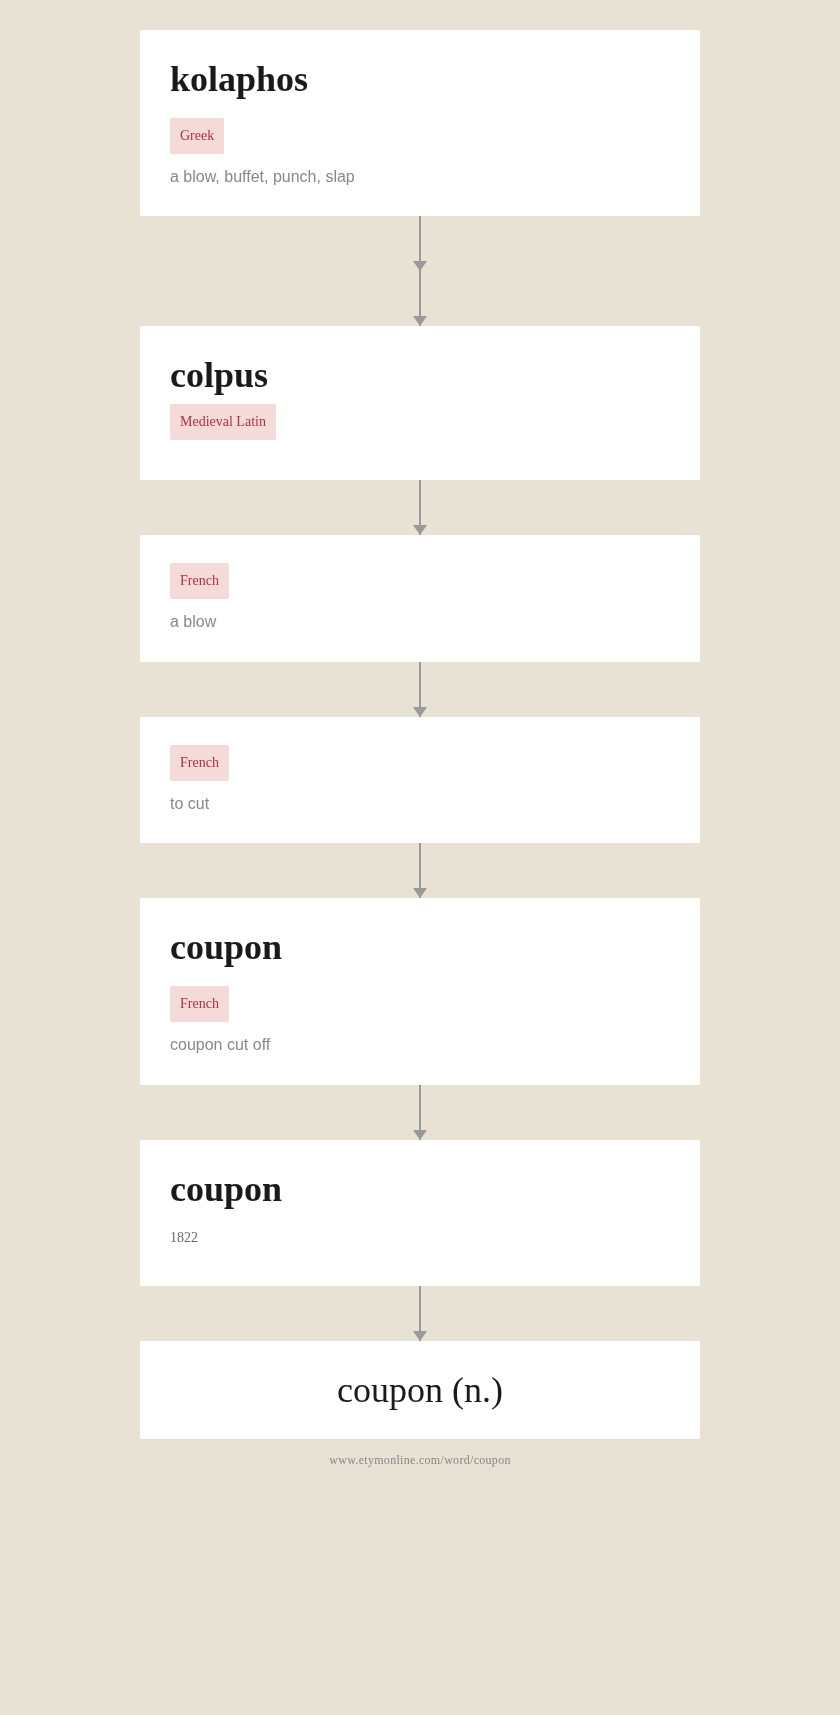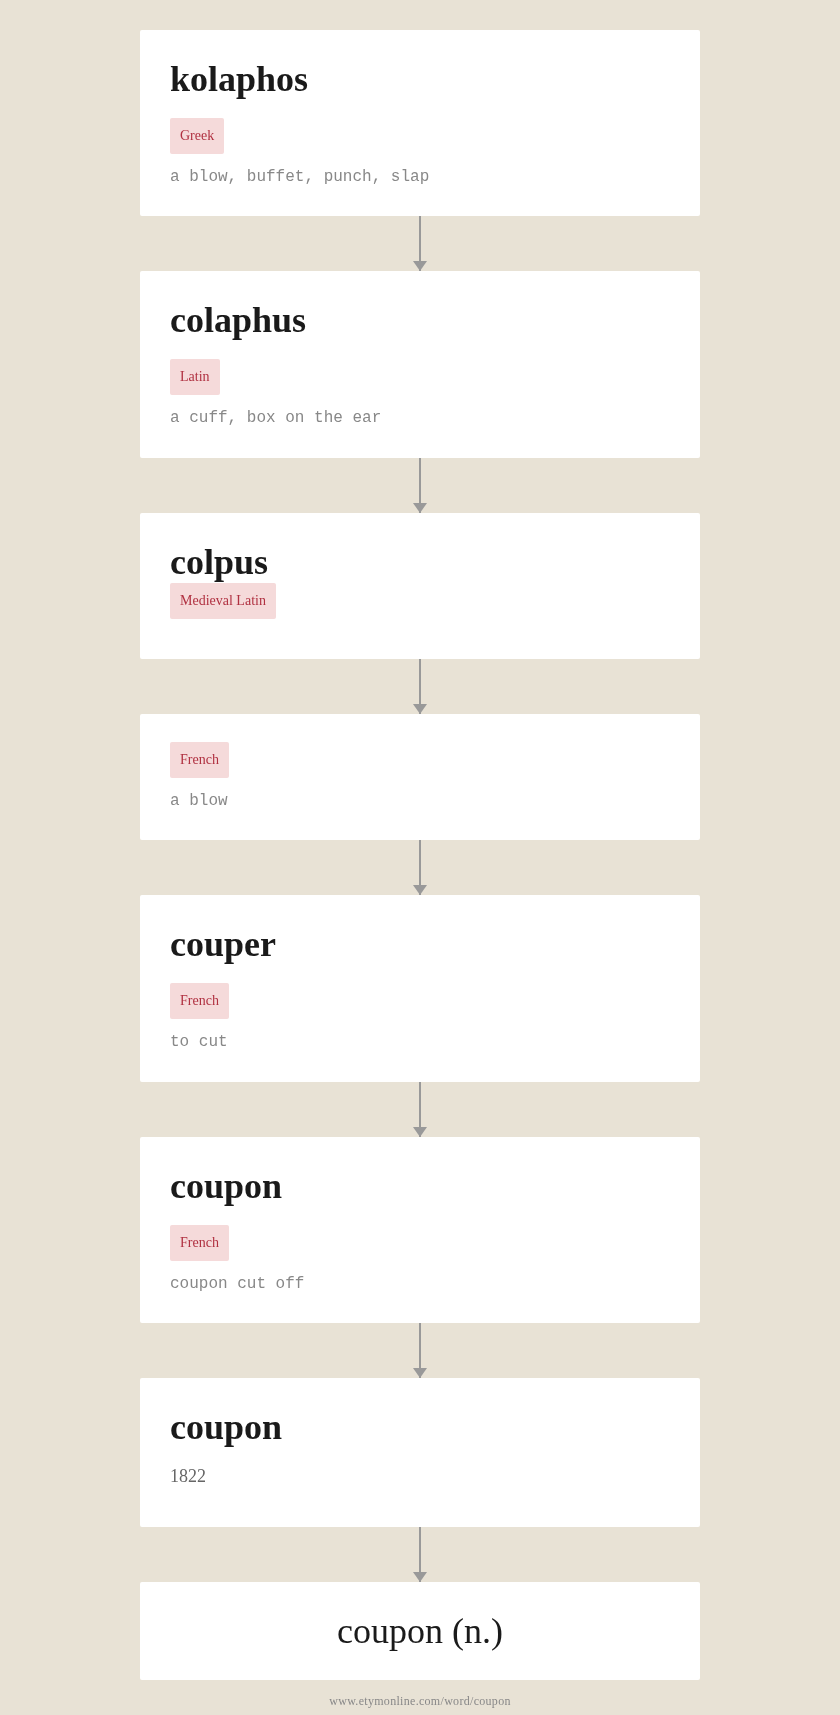--- a/index.html
+++ b/index.html
@@ -51,30 +51,30 @@
       color: #b03040;
       font-size: 14px;
       padding: 10px 10px;
       border-radius: 2px;
       margin-bottom: 12px;
       font-family: Georgia, serif;
     }
 
     .year-tag {
       display: inline-block;
-      font-size: 18px;
+      font-size: 14px;
       color: #666;
       margin-bottom: 12px;
       font-family: Georgia, serif;
     }
 
     .word-definition {
       font-size: 16px;
       color: #888;
-      font-family: Liberation Mono, monospace;
+      font-family: Liberation Sans, sans-serif;
       line-height: 1.4;
     }
 
     .arrow-connector {
       width: 2px;
       height: 55px;
       background-color: #999;
       position: relative;
       display: flex;
       flex-direction: column;
@@ -106,60 +106,54 @@
 
     .website-url {
       font-size: 12px;
       color: #888;
       margin-top: 14px;
       font-family: Georgia, serif;
       letter-spacing: 0.3px;
     }
 
     .no-definition-card .word-title {
-      margin-bottom: 0;
+      margin-bottom: 8px;
     }
   </style>
 </head>
 <body>
 
 <div class="etymology-chain">
 
   <div class="word-card">
     <div class="word-title">kolaphos</div>
     <span class="language-tag">Greek</span>
     <div class="word-definition">a blow, buffet, punch, slap</div>
   </div>
 
   <div class="arrow-connector"></div>
 
-  <div class="word-card">
-    <div class="word-title">colaphus</div>
-    <span class="language-tag">Latin</span>
-    <div class="word-definition">a cuff, box on the ear</div>
-  </div>
 
   <div class="arrow-connector"></div>
 
   <div class="word-card no-definition-card">
     <div class="word-title">colpus</div>
     <span class="language-tag">Medieval Latin</span>
   </div>
 
   <div class="arrow-connector"></div>
 
   <div class="word-card">
     <span class="language-tag">French</span>
     <div class="word-definition">a blow</div>
   </div>
 
   <div class="arrow-connector"></div>
 
   <div class="word-card">
-    <div class="word-title">couper</div>
     <span class="language-tag">French</span>
     <div class="word-definition">to cut</div>
   </div>
 
   <div class="arrow-connector"></div>
 
   <div class="word-card">
     <div class="word-title">coupon</div>
     <span class="language-tag">French</span>
     <div class="word-definition">coupon cut off</div>

